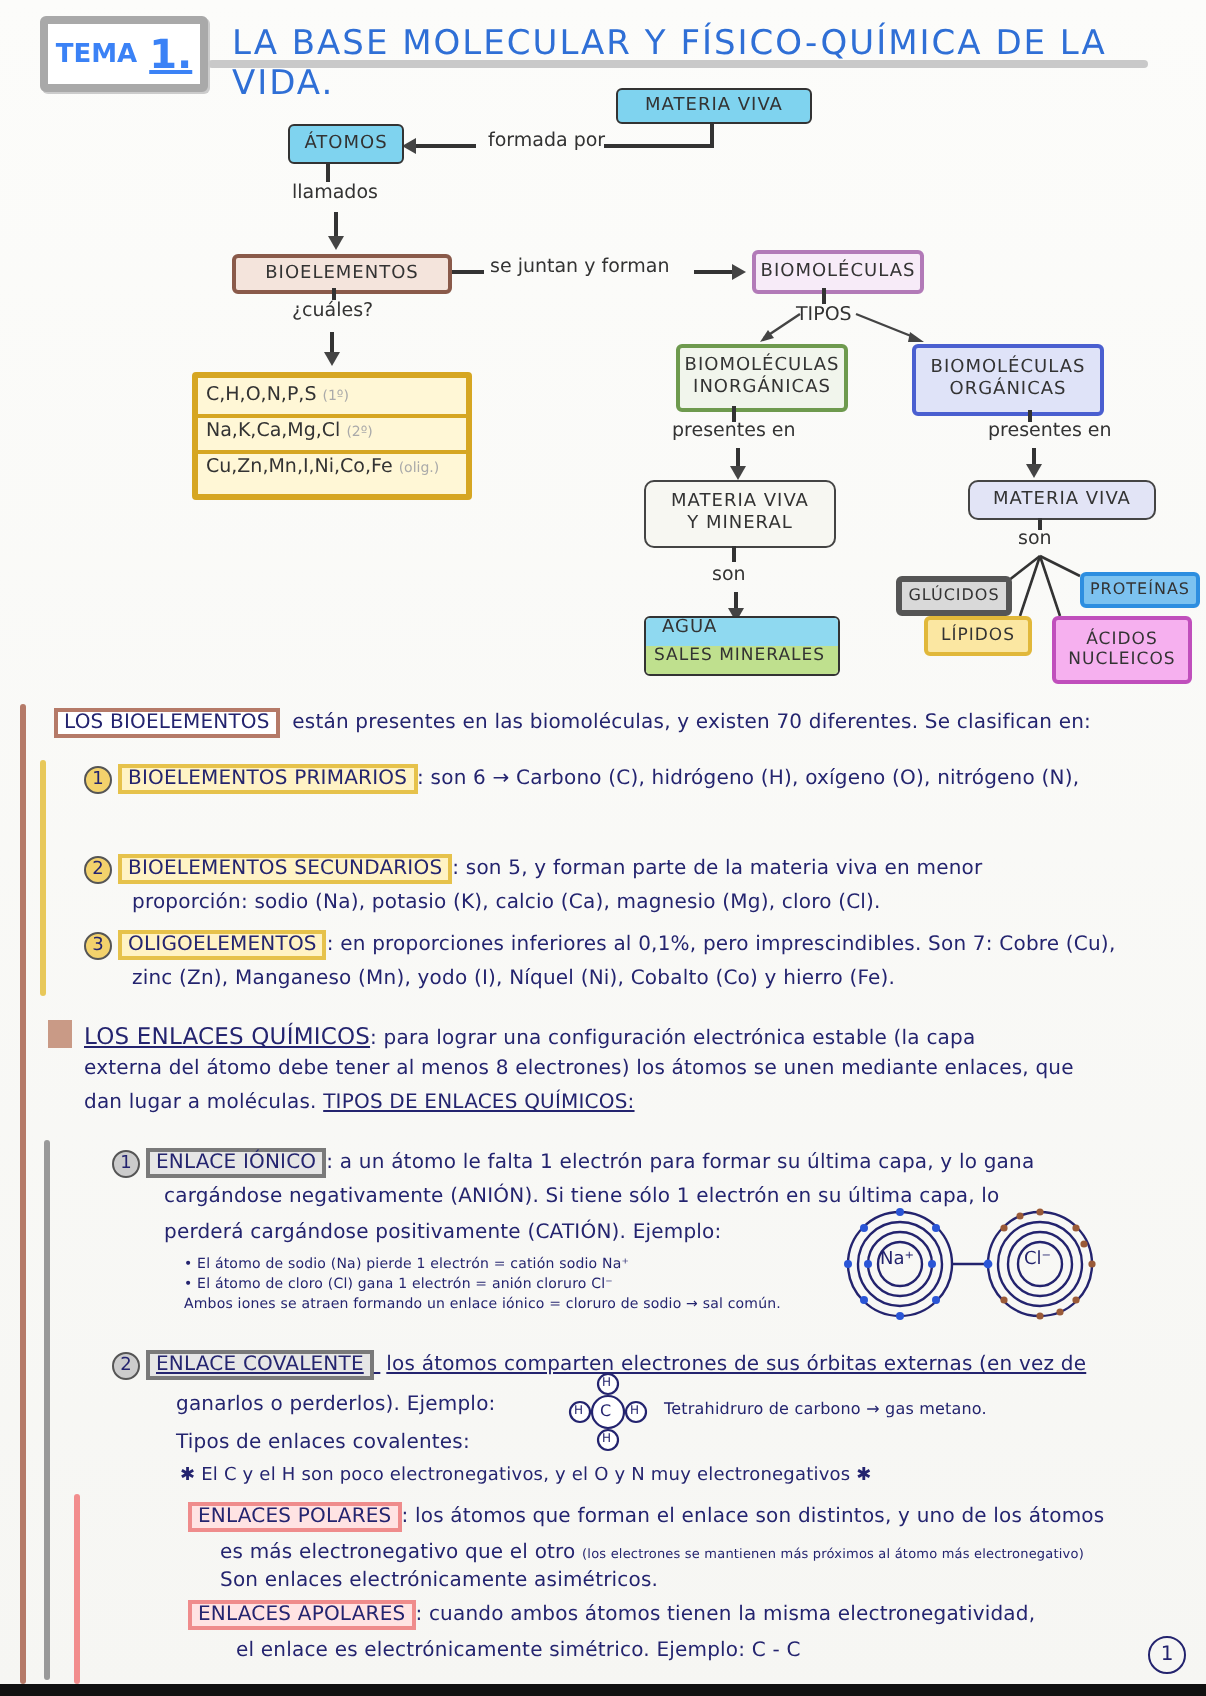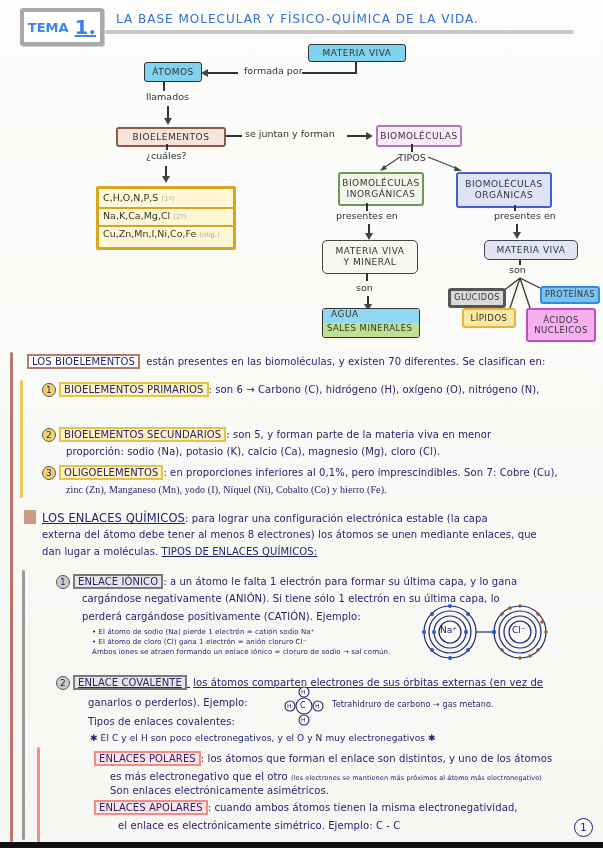--- a/index.html
+++ b/index.html
@@ -15,21 +15,21 @@
   
   .title-box {
     left:20px; top:8px; width:76px; height:30px;
     border:4px solid #a9a9a9; border-radius:3px; background:#fff;
     box-shadow:1px 1px 0 #ccc;
     display:flex; align-items:center; justify-content:center;
     font-size:13px; color:#3b82f6; font-weight:bold;
   }
   .title-box .num { font-size:20px; text-decoration:underline; margin-left:6px; }
   .title-text {
-    left:116px; top:12px; font-size:12px; color:#2f6fd6; letter-spacing:1px;
+    left:116px; top:12px; font-size:17px; color:#2f6fd6; letter-spacing:1px;
   }
   .title-underline { left:104px; top:30px; width:470px; height:4px; background:#c9c9c9; border-radius:2px; }
 
   
   .box {
     position:absolute; border:1.5px solid #333; border-radius:3px;
     font-size:9px; text-align:center; color:#333; display:flex;
     align-items:center; justify-content:center; line-height:1.2;
     letter-spacing:0.5px;
   }
@@ -207,21 +207,21 @@
   </div>
 
   <div class="txt" style="left:42px;top:428px;">
     <span class="circ y">2</span><span class="hl-yellow">BIOELEMENTOS SECUNDARIOS</span><span>: son 5, y forman parte de la materia viva en menor</span>
   </div>
   <div class="txt" style="left:66px;top:446px;">proporción: sodio (Na), potasio (K), calcio (Ca), magnesio (Mg), cloro (Cl).</div>
 
   <div class="txt" style="left:42px;top:466px;">
     <span class="circ y">3</span><span class="hl-yellow">OLIGOELEMENTOS</span><span>: en proporciones inferiores al 0,1%, pero imprescindibles. Son 7: Cobre (Cu),</span>
   </div>
-  <div class="txt" style="left:66px;top:484px;font-family:Liberation Serif, serif;">zinc (Zn), Manganeso (Mn), yodo (I), Níquel (Ni), Cobalto (Co) y hierro (Fe).</div>
+  <div class="txt" style="left:66px;top:484px;">zinc (Zn), Manganeso (Mn), yodo (I), Níquel (Ni), Cobalto (Co) y hierro (Fe).</div>
 
   <div class="abs" style="left:24px;top:510px;width:12px;height:14px;background:#c99a86;"></div>
   <div class="txt" style="left:42px;top:511px;font-size:11px;">
     <span class="underline" style="font-size:11.5px;">LOS ENLACES QUÍMICOS</span><span style="font-size:10px;">: para lograr una configuración electrónica estable (la capa</span>
   </div>
   <div class="txt" style="left:42px;top:529px;">externa del átomo debe tener al menos 8 electrones) los átomos se unen mediante enlaces, que</div>
   <div class="txt" style="left:42px;top:546px;">
     <span>dan lugar a moléculas.</span>
     <span class="underline">TIPOS DE ENLACES QUÍMICOS:</span>
   </div>

